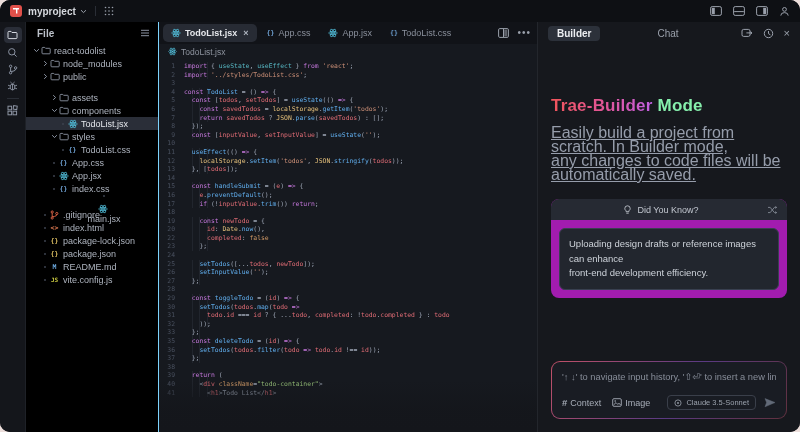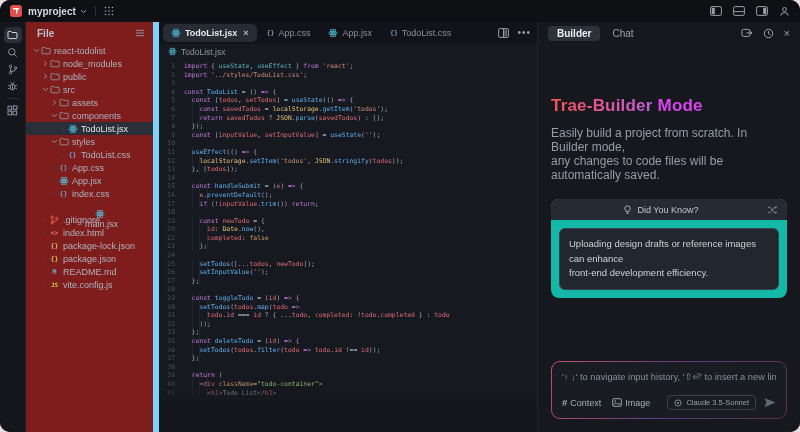--- a/index.html
+++ b/index.html
@@ -12,21 +12,21 @@
   .tb-sep{width:1px;height:10px;background:#2a2e36;margin:0 8px;}
   .tb-right{margin-left:auto;display:flex;align-items:center;gap:11px;}
   .ic{display:inline-flex;align-items:center;justify-content:center;color:#9aa0ab;}
   
   .main{flex:1;display:flex;min-height:0;}
   .activitybar{width:26px;background:#14161b;border-right:1px solid #1e2127;display:flex;flex-direction:column;align-items:center;padding-top:5px;flex:0 0 auto;}
   .ab-item{width:18px;height:16px;margin-bottom:1px;display:flex;align-items:center;justify-content:center;border-radius:4px;color:#8b93a2;}
   .ab-item.active{background:#2a2e38;color:#d3d7de;}
   .ab-divider{width:12px;height:1px;background:#2a2e36;margin:3px 0;}
   
-  .explorer{width:133px;background:#7f1d1d;border-right:6px solid #7dd3fc;flex:0 0 auto;overflow:hidden;}
+  .explorer{width:133px;background:#000000;border-right:1px solid #7dd3fc;flex:0 0 auto;overflow:hidden;}
   .exp-header{height:22px;display:flex;align-items:center;padding:0 8px 0 11px;}
   .exp-title{font-size:10px;color:#bcc1ca;font-weight:bold;}
   .exp-header .ic{margin-left:auto;}
   .tree{font-size:9px;color:#aeb4bf;}
   .trow{height:13px;display:flex;align-items:center;white-space:nowrap;cursor:pointer;}
   .trow.selected{background:#2a2e38;color:#e4e7ec;}
   .chev{width:8px;flex:0 0 8px;display:inline-flex;justify-content:center;}
   .dot{width:2px;height:2px;border-radius:50%;background:#3c424e;display:inline-block;}
   .ficon{width:11px;flex:0 0 11px;display:inline-flex;justify-content:center;align-items:center;margin-right:3px;}
   .ticon{font-family:"DejaVu Sans Mono",monospace;font-size:6.5px;font-weight:bold;}
@@ -42,32 +42,32 @@
   .breadcrumb{height:15px;display:flex;align-items:center;gap:4px;padding-left:9px;font-size:8.5px;color:#8d939e;flex:0 0 auto;}
   .code{flex:1;overflow:hidden;position:relative;padding-top:3px;font-family:"DejaVu Sans Mono",monospace;font-size:6.4px;}
   .cl{height:8.6px;line-height:8.6px;display:flex;white-space:pre;}
   .ln{width:16px;flex:0 0 16px;text-align:right;color:#49505f;margin-right:9px;}
   .lc{background-image:linear-gradient(#21252d,#21252d),linear-gradient(#21252d,#21252d),linear-gradient(#20242c,#20242c);background-repeat:no-repeat;background-size:1px 100%,1px 100%,1px 100%;background-position:7.7px 0,15.4px 0,23.1px 0;}
   .tok-k{color:#c678dd;} .tok-f{color:#61afef;} .tok-v{color:#e06c75;} .tok-s{color:#ce9178;}
   .tok-y{color:#e5c07b;} .tok-d{color:#9da5b4;} .tok-n{color:#d19a66;} .tok-t{color:#56b6c2;} .tok-g{color:#98c379;}
   .fade{position:absolute;left:0;right:0;bottom:0;height:52px;background:linear-gradient(to bottom,rgba(20,22,27,0) 0%,rgba(20,22,27,.88) 60%,#14161b 100%);pointer-events:none;}
   
   .builder{width:263px;flex:0 0 auto;background:#16181d;border-left:1px solid #23262c;display:flex;flex-direction:column;}
-  .b-header{height:22px;display:flex;align-items:center;padding:0 10px;flex:0 0 auto;}
+  .b-header{height:22px;display:flex;align-items:center;padding:0 10px;flex:0 0 auto;gap:45px;}
   .b-tab{font-size:10px;color:#9aa0ab;cursor:pointer;}
   .b-tab.active{background:#2c313a;color:#eceef1;font-weight:bold;padding:2px 9px;border-radius:4px;}
   .b-tab + .b-tab{margin-left:12px;}
   .b-actions{margin-left:auto;display:flex;align-items:center;gap:10px;}
   .b-close{color:#9aa0ab;font-size:11px;line-height:10px;}
   .b-content{flex:1;display:flex;flex-direction:column;padding:0 13px 13px 13px;min-height:0;}
   .b-title{margin-top:52px;font-size:17px;font-weight:bold;letter-spacing:.2px;}
   .grad{background:linear-gradient(90deg,#f2555a 0%,#e0569b 55%,#c160e4 100%);-webkit-background-clip:text;background-clip:text;color:transparent;}
-  .title-rest{color:#d946ef;}
-  .b-sub{margin-top:10px;font-size:12px;line-height:14px;color:#969dab;}
-  .card{margin-top:17px;background:#14b8a6;border-radius:8px;overflow:hidden;}
+  .title-rest{color:#86efac;}
+  .b-sub{margin-top:10px;font-size:16px;line-height:14px;color:#969dab;text-decoration:underline;}
+  .card{margin-top:17px;background:#a21caf;border-radius:8px;overflow:hidden;}
   .card-head{height:21px;display:flex;align-items:center;gap:5px;padding:0 9px;background:#262a33;}
   .card-title{font-size:9px;color:#c2c7d0;}
   .card-head .ic{margin-left:auto;}
   .card-body{margin:8px;border:1px solid #394050;border-radius:6px;padding:8px 9px;font-size:9.5px;line-height:14.5px;color:#ced3da;background:#22262e;}
   .spacer{flex:1;}
   .input-wrap{border-radius:9px;padding:1px;background:linear-gradient(125deg,rgba(236,95,122,.8),rgba(147,86,214,.55) 55%,rgba(236,95,122,.35));}
   .input-box{border-radius:8px;background:#191c23;padding:9px 10px 8px 10px;}
   .placeholder{font-size:9.3px;color:#878d99;white-space:nowrap;overflow:hidden;}
   .input-row{margin-top:13px;display:flex;align-items:center;}
   .chip{display:flex;align-items:center;gap:3px;color:#a6acb7;font-size:9px;cursor:pointer;}
@@ -222,34 +222,21 @@
                 <path d="M2.2 1.2 L4.6 3.5 L2.2 5.8" stroke="#8b93a2" stroke-width="1" fill="none"></path>
               </svg>
             </span>
             <span class="ficon">
               <svg width="10" height="9" viewBox="0 0 10 9">
                 <path d="M1 2.3 Q1 1.4 1.9 1.4 L3.7 1.4 L4.6 2.3 L8.5 2.3 Q9.2 2.3 9.2 3 L9.2 7 Q9.2 7.8 8.4 7.8 L1.8 7.8 Q1 7.8 1 7 Z" fill="none" stroke="#8b93a2" stroke-width=".9"></path>
               </svg>
             </span>
             <span>public</span>
           </div>
-          <div class="trow" style="padding-left: 15px;">
-            <span class="chev">
-              <svg width="7" height="7" viewBox="0 0 7 7">
-                <path d="M1.2 2.2 L3.5 4.6 L5.8 2.2" stroke="#8b93a2" stroke-width="1" fill="none"></path>
-              </svg>
-            </span>
-            <span class="ficon">
-              <svg width="10" height="9" viewBox="0 0 10 9">
-                <path d="M1 2.3 Q1 1.4 1.9 1.4 L3.7 1.4 L4.6 2.3 L8.5 2.3 Q9.2 2.3 9.2 3 L9.2 7 Q9.2 7.8 8.4 7.8 L1.8 7.8 Q1 7.8 1 7 Z" fill="none" stroke="#8b93a2" stroke-width=".9"></path>
-              </svg>
-            </span>
-            <span>src</span>
-          </div>
-          <div class="trow" style="padding-left: 24px;">
+          <div class="trow" style="padding-left: 24px; margin-top: 8px;">
             <span class="chev">
               <svg width="7" height="7" viewBox="0 0 7 7">
                 <path d="M2.2 1.2 L4.6 3.5 L2.2 5.8" stroke="#8b93a2" stroke-width="1" fill="none"></path>
               </svg>
             </span>
             <span class="ficon">
               <svg width="10" height="9" viewBox="0 0 10 9">
                 <path d="M1 2.3 Q1 1.4 1.9 1.4 L3.7 1.4 L4.6 2.3 L8.5 2.3 Q9.2 2.3 9.2 3 L9.2 7 Q9.2 7.8 8.4 7.8 L1.8 7.8 Q1 7.8 1 7 Z" fill="none" stroke="#8b93a2" stroke-width=".9"></path>
               </svg>
             </span>

